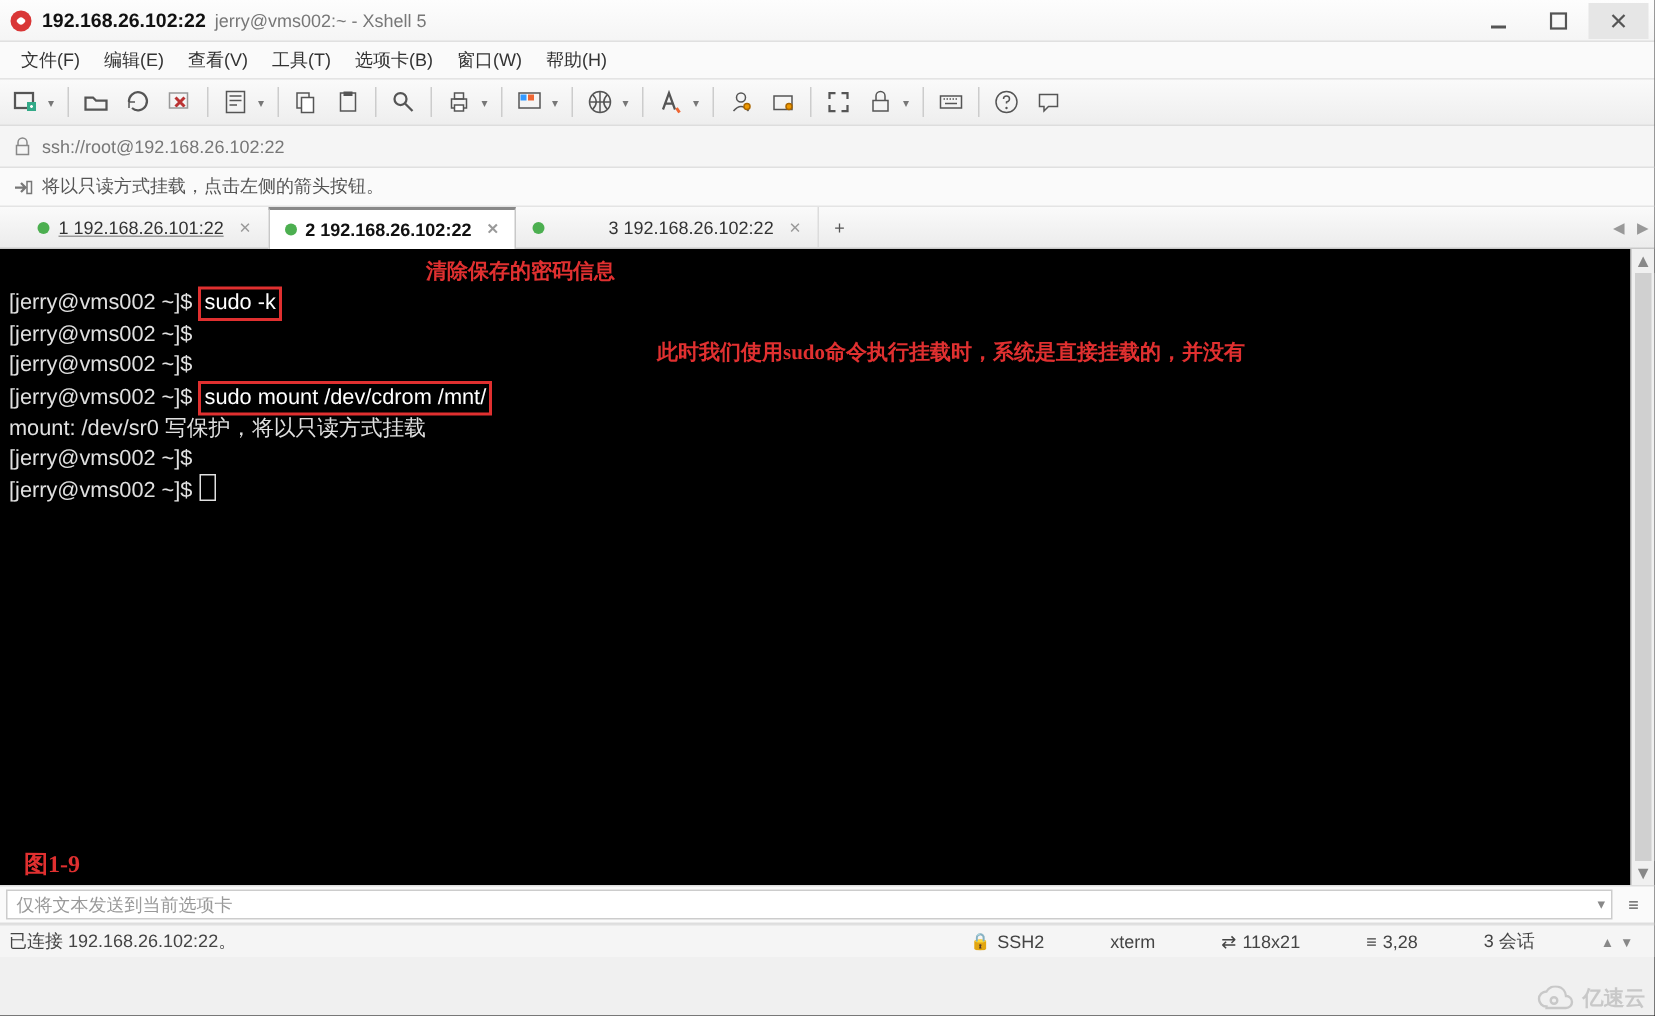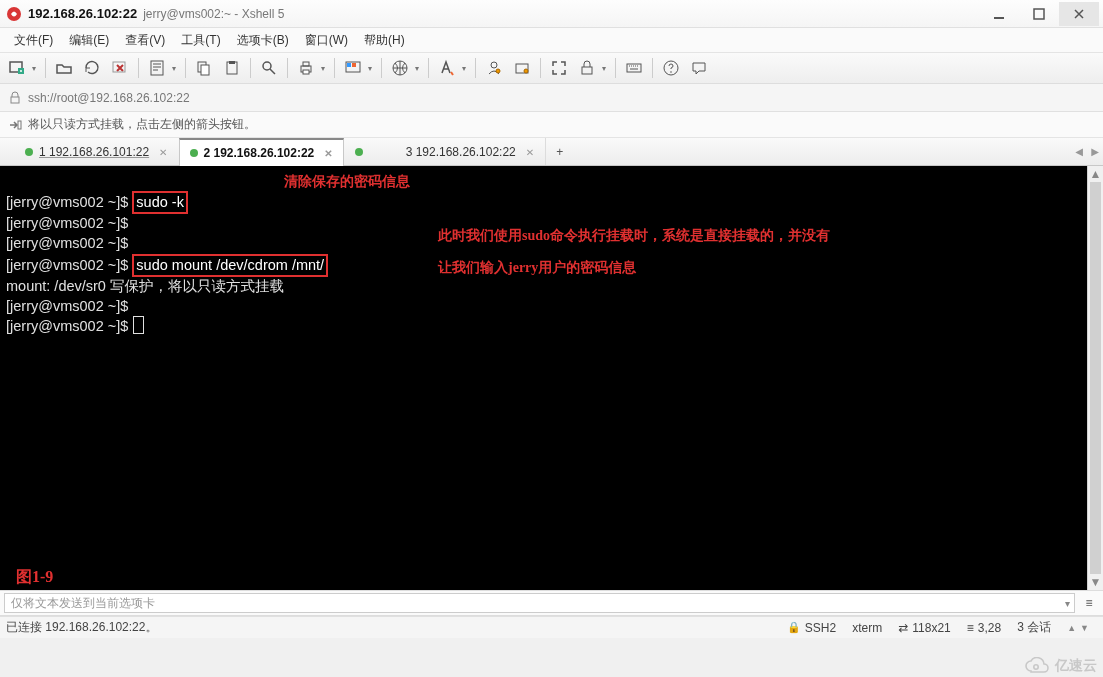--- a/index.html
+++ b/index.html
@@ -45,21 +45,21 @@
   .vscroll { width: 16px; background: #f0f0f0; border-left: 1px solid #d0d0d0; display: flex; flex-direction: column; }
   .vscroll .arrow { height: 16px; display: flex; align-items: center; justify-content: center; color: #888; }
   .vscroll .track { flex: 1; background: #f0f0f0; position: relative; }
   .vscroll .thumb { position: absolute; top: 0; left: 2px; right: 2px; height: 100%; background: #d0d0d0; }
   
   .sendbar { height: 24px; background: #fafafa; border-top: 1px solid #ddd; border-bottom: 1px solid #ddd; display: flex; align-items: center; padding: 12px 4px; }
   .sendbar .combo { flex: 1; height: 20px; border: 1px solid #ccc; background: #fff; color: #999; padding: 0 6px; display: flex; align-items: center; position: relative; }
   .sendbar .combo .caret { position: absolute; right: 4px; color: #888; font-size: 10px; }
   .sendbar .menuicon { width: 20px; height: 20px; display:flex; align-items:center; justify-content:center; color:#555; margin-left:4px;}
   
-  .statusbar { height: 22px; background: #f5f5f5; border-top: 1px solid #e0e0e0; display: flex; align-items: center; padding: 0 6px; font-size: 12px; color: #444; }
+  .statusbar { height: 22px; background: #f5f5f5; border-top: 1px solid #e0e0e0; display: flex; align-items: center; padding: 0 6px; font-size: 12px; color: #444; gap: 28px; }
   .statusbar .sfill { flex: 1; }
   .statusbar .sseg { padding: 0 8px; display: flex; align-items: center; gap: 4px; }
   .statusbar .tri-up, .statusbar .tri-down { font-size: 9px; color: #888;}
   
   .watermark { position: absolute; right: 6px; bottom: 2px; color: #c8c8c8; font-size: 14px; display: flex; align-items: center; gap: 4px; font-weight: bold; }
   .watermark svg { width: 28px; height: 18px; }
 </style>
 </head>
 <body>
 
@@ -276,21 +276,20 @@
   <div class="term">
 <span class="prompt">[jerry@vms002 ~]$ </span><span class="hlbox">sudo -k</span>
 <span class="prompt">[jerry@vms002 ~]$</span>
 <span class="prompt">[jerry@vms002 ~]$</span>
 <span class="prompt">[jerry@vms002 ~]$ </span><span class="hlbox">sudo mount /dev/cdrom /mnt/</span>
 <span class="prompt">mount: /dev/sr0 写保护，将以只读方式挂载</span>
 <span class="prompt">[jerry@vms002 ~]$</span>
 <span class="prompt">[jerry@vms002 ~]$ </span><span class="cursor"></span>
     <div class="note" style="left:248px; top:6px;margin-left:36px;">清除保存的密码信息</div>
     <div class="note" style="left:438px; top:60px;">此时我们使用sudo命令执行挂载时，系统是直接挂载的，并没有</div>
-    <div class="note" style="left:438px; top:92px;">让我们输入jerry用户的密码信息</div>
     <div class="figlabel">图1-9</div>
   </div>
   <div class="vscroll">
     <div class="arrow">▲</div>
     <div class="track">
         <div class="thumb"></div>
       </div>
     <div class="arrow">▼</div>
   </div>
 </div>

